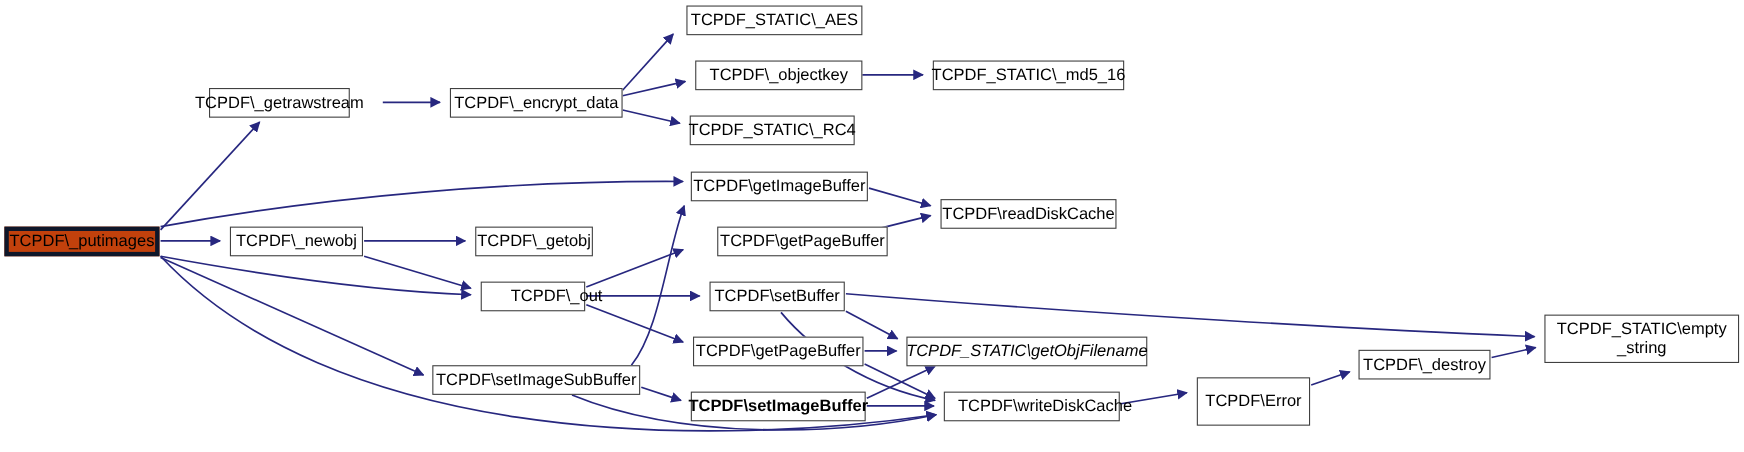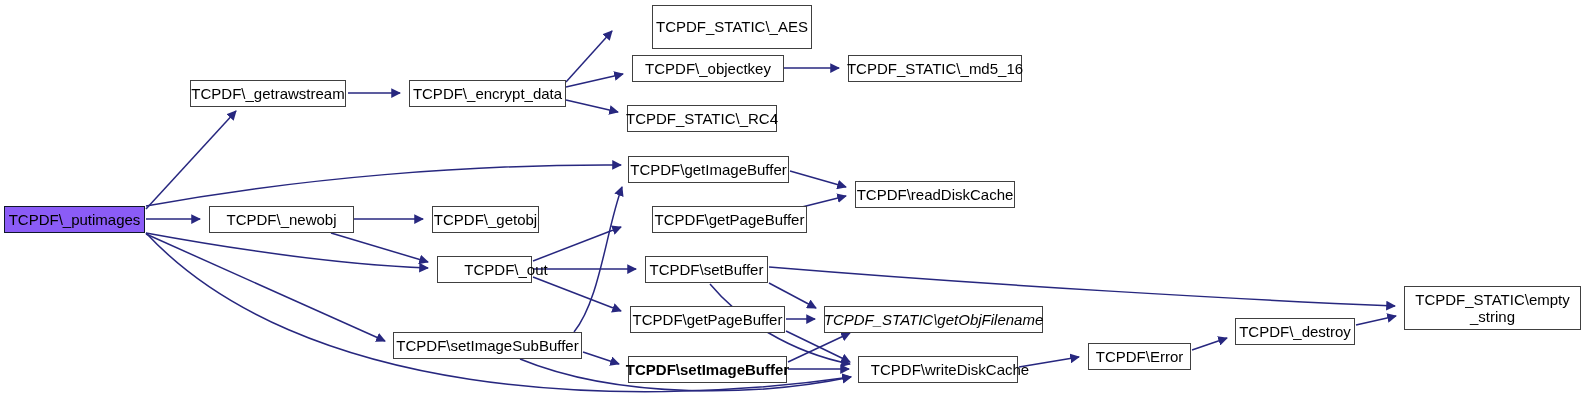--- a/index.html
+++ b/index.html
@@ -20,22 +20,22 @@
     font-size:15px;
     line-height:1.05;
     display:flex;
     align-items:center;
     justify-content:center;
     text-align:center;
     white-space:pre;
     letter-spacing:0px;
   }
   .node.root{
-    background:#8b5cf6;
-    border:1px solid #0f172a;
+    background:#c2410c;
+    border:4px solid #0f172a;
   }
   .node.two-line{ white-space:pre-line; line-height:1.15; }
 </style>
 </head>
 <body>
 
 <div id="canvas">
   <svg id="edges" viewBox="0 0 1585 411">
     <defs>
       <marker id="arrow" viewBox="0 0 10 10" refX="9" refY="5" markerWidth="6.5" markerHeight="6.5" orient="auto-start-reverse">
@@ -71,36 +71,36 @@
         <path d="M 786,331 L 850,362" fill="none" stroke="#27277f" stroke-width="1.5" marker-end="url(#arrow)"></path>
         <path d="M 788,362 L 850,333" fill="none" stroke="#27277f" stroke-width="1.5" marker-end="url(#arrow)"></path>
         <path d="M 788,369 L 849,369" fill="none" stroke="#27277f" stroke-width="1.5" marker-end="url(#arrow)"></path>
         <path d="M 1019,367 L 1079,357" fill="none" stroke="#27277f" stroke-width="1.5" marker-end="url(#arrow)"></path>
         <path d="M 1192,350 L 1227,338" fill="none" stroke="#27277f" stroke-width="1.5" marker-end="url(#arrow)"></path>
         <path d="M 1356,325 L 1396,316" fill="none" stroke="#27277f" stroke-width="1.5" marker-end="url(#arrow)"></path>
       </g>
   </svg>
   <div id="node-layer">
       <div class="node root" style="left: 4px; top: 206px; width: 141px; height: 27px;">TCPDF\_putimages</div>
-      <div class="node" style="left: 190px; top: 80px; width: 156px; height: 27px;">TCPDF\_getrawstream</div>
+      <div class="node" style="left: 190px; top: 80px; width: 128px; height: 27px;">TCPDF\_getrawstream</div>
       <div class="node" style="left: 409px; top: 80px; width: 157px; height: 27px;">TCPDF\_encrypt_data</div>
-      <div class="node" style="left: 652px; top: 5px; width: 160px; height: 44px;">TCPDF_STATIC\_AES</div>
+      <div class="node" style="left: 624px; top: 5px; width: 160px; height: 27px;">TCPDF_STATIC\_AES</div>
       <div class="node" style="left: 632px; top: 55px; width: 152px; height: 27px;">TCPDF\_objectkey</div>
       <div class="node" style="left: 627px; top: 105px; width: 150px; height: 27px;">TCPDF_STATIC\_RC4</div>
       <div class="node" style="left: 848px; top: 55px; width: 174px; height: 27px;">TCPDF_STATIC\_md5_16</div>
-      <div class="node" style="left: 209px; top: 206px; width: 145px; height: 27px;">TCPDF\_newobj</div>
+      <div class="node" style="left: 209px; top: 206px; width: 121px; height: 27px;">TCPDF\_newobj</div>
       <div class="node" style="left: 432px; top: 206px; width: 107px; height: 27px;">TCPDF\_getobj</div>
       <div class="node" style="left: 437px; top: 256px; width: 95px; height: 27px; padding-left: 43px;">TCPDF\_out</div>
       <div class="node" style="left: 628px; top: 156px; width: 161px; height: 27px;">TCPDF\getImageBuffer</div>
       <div class="node" style="left: 652px; top: 206px; width: 155px; height: 27px;">TCPDF\getPageBuffer</div>
       <div class="node" style="left: 855px; top: 181px; width: 160px; height: 27px;">TCPDF\readDiskCache</div>
       <div class="node" style="left: 645px; top: 256px; width: 123px; height: 27px;">TCPDF\setBuffer</div>
       <div class="node" style="left: 630px; top: 306px; width: 155px; height: 27px;">TCPDF\getPageBuffer</div>
       <div class="node" style="left: 824px; top: 306px; width: 219px; height: 27px; font-style: italic;">TCPDF_STATIC\getObjFilename</div>
       <div class="node" style="left: 393px; top: 332px; width: 189px; height: 27px;">TCPDF\setImageSubBuffer</div>
       <div class="node" style="left: 628px; top: 356px; width: 159px; height: 27px; font-weight: bold;">TCPDF\setImageBuffer</div>
       <div class="node" style="left: 858px; top: 356px; width: 160px; height: 27px; padding-left: 24px;">TCPDF\writeDiskCache</div>
-      <div class="node" style="left: 1088px; top: 343px; width: 103px; height: 27px;">TCPDF\Error</div>
+      <div class="node" style="left: 1088px; top: 343px; width: 103px; height: 44px;">TCPDF\Error</div>
       <div class="node" style="left: 1235px; top: 318px; width: 120px; height: 27px;">TCPDF\_destroy</div>
       <div class="node two-line" style="left: 1404px; top: 286px; width: 177px; height: 44px;">TCPDF_STATIC\empty
 _string</div>
     </div>
 </div>
 
 </body></html>

